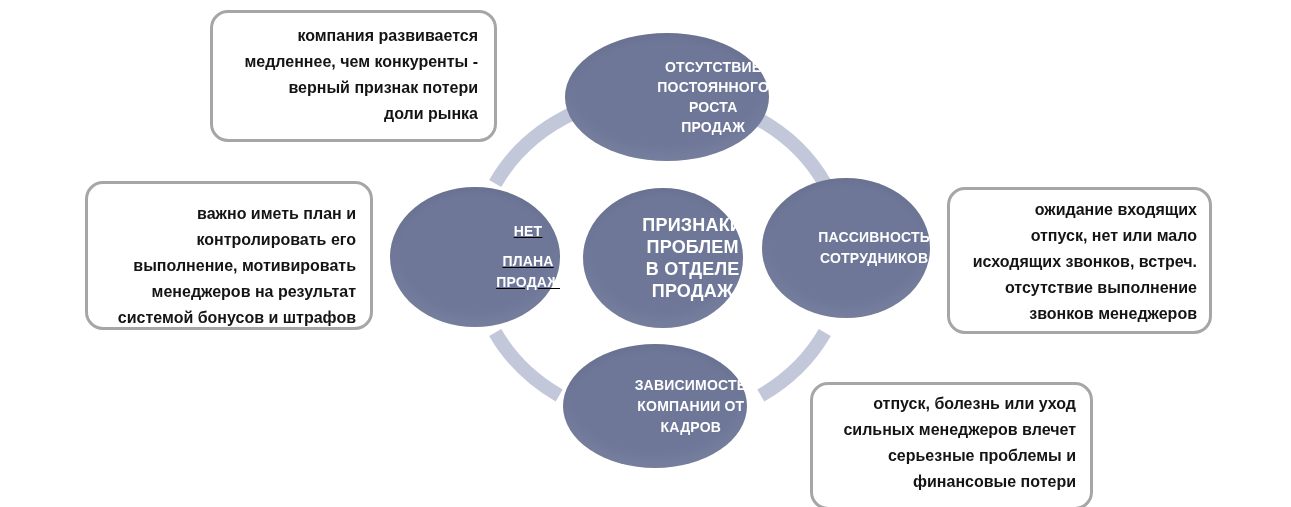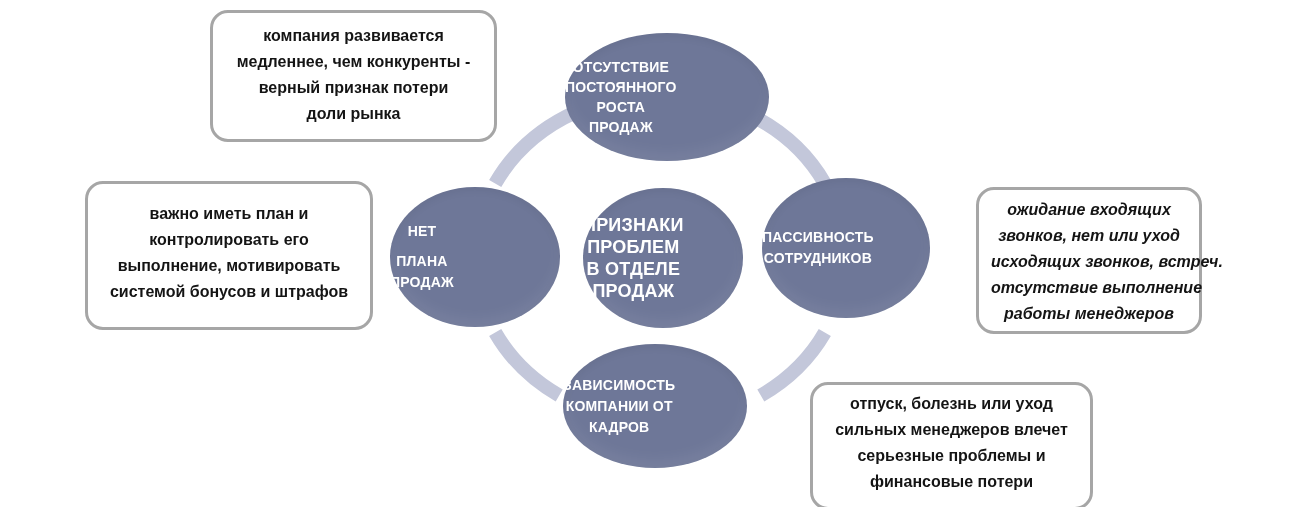--- a/index.html
+++ b/index.html
@@ -20,55 +20,55 @@
     font-family:"Liberation Sans", sans-serif;
   }
   .ring-svg{position:absolute;left:0;top:0;width:1291px;height:507px;}
   .ring-arc{fill:none;stroke:var(--ring);stroke-width:14;stroke-linecap:butt;}
 
   .node{
     position:absolute;
     border-radius:50%;
     background:var(--node-fill);
     box-shadow:inset 0 -8px 14px rgba(255,255,255,0.07), inset 0 3px 8px rgba(0,0,0,0.06);
-    display:flex;align-items:center;justify-content:flex-start;
+    display:flex;align-items:center;justify-content:flex-end;
     text-align:center;
   }
   .node-text{
     color:var(--node-text);
     font-weight:bold;
     text-transform:uppercase;
     font-size:14px;line-height:20px;
     letter-spacing:0.2px;
   }
   .node-text .line{white-space:nowrap;}
   .node-top   {left:565px;top:33px; width:204px;height:128px;}
-  .node-left  {left:390px;top:187px;width:170px;height:140px;}
+  .node-left  {left:390px;top:187px;width:170px;height:140px;text-decoration:underline;}
   .node-center{left:583px;top:188px;width:160px;height:140px;}
   .node-right {left:762px;top:178px;width:168px;height:140px;}
   .node-bottom{left:563px;top:344px;width:184px;height:124px;}
   .node-left .node-text{line-height:21px;}
   .node-left .node-text .line:first-child{margin-bottom:9px;}
   .node-center .node-text{font-size:18px;line-height:22px;}
   .node-right .node-text,.node-bottom .node-text{line-height:21px;}
 
   .callout{
     position:absolute;
     box-sizing:border-box;
     background:var(--callout-bg);
     border:3px solid var(--callout-border);
     border-radius:18px;
     color:var(--callout-text);
     font-size:16px;line-height:26px;font-weight:bold;
-    text-align:center;
+    text-align:right;
   }
   .callout .line{white-space:nowrap;}
   .callout-top-left    {left:210px;top:10px; width:287px;height:132px;padding:10px 16px;}
   .callout-left        {left:85px; top:181px;width:288px;height:149px;padding:17px 14px;}
-  .callout-right       {left:976px;top:187px;width:226px;height:147px;padding:7px 12px;font-style:italic;}
+  .callout-right       {left:947px;top:187px;width:265px;height:147px;padding:7px 12px;}
   .callout-bottom-right{left:810px;top:382px;width:283px;height:128px;padding:6px 14px;}
 </style>
 </head>
 <body>
 
 <div class="canvas">
 
   <svg class="ring-svg" viewBox="0 0 1291 507" aria-hidden="true">
     <path class="ring-arc" d="M 495.2 183.5 A 185 164 0 0 1 576.0 111.9"></path>
     <path class="ring-arc" d="M 744.0 111.9 A 185 164 0 0 1 824.8 183.5"></path>
@@ -124,31 +124,32 @@
         <div class="line">верный признак потери</div>
         <div class="line">доли рынка</div>
       </div>
   </div>
 
   <div class="callout callout-left">
     <div class="callout-text">
         <div class="line">важно иметь план и</div>
         <div class="line">контролировать его</div>
         <div class="line">выполнение, мотивировать</div>
+        <div class="line">менеджеров на результат</div>
         <div class="line">системой бонусов и штрафов</div>
       </div>
   </div>
 
   <div class="callout callout-right">
     <div class="callout-text">
         <div class="line">ожидание входящих</div>
-        <div class="line">звонков, нет или уход</div>
+        <div class="line">отпуск, нет или мало</div>
         <div class="line">исходящих звонков, встреч.</div>
         <div class="line">отсутствие выполнение</div>
-        <div class="line">работы менеджеров</div>
+        <div class="line">звонков менеджеров</div>
       </div>
   </div>
 
   <div class="callout callout-bottom-right">
     <div class="callout-text">
         <div class="line">отпуск, болезнь или уход</div>
         <div class="line">сильных менеджеров влечет</div>
         <div class="line">серьезные проблемы и</div>
         <div class="line">финансовые потери</div>
       </div>

